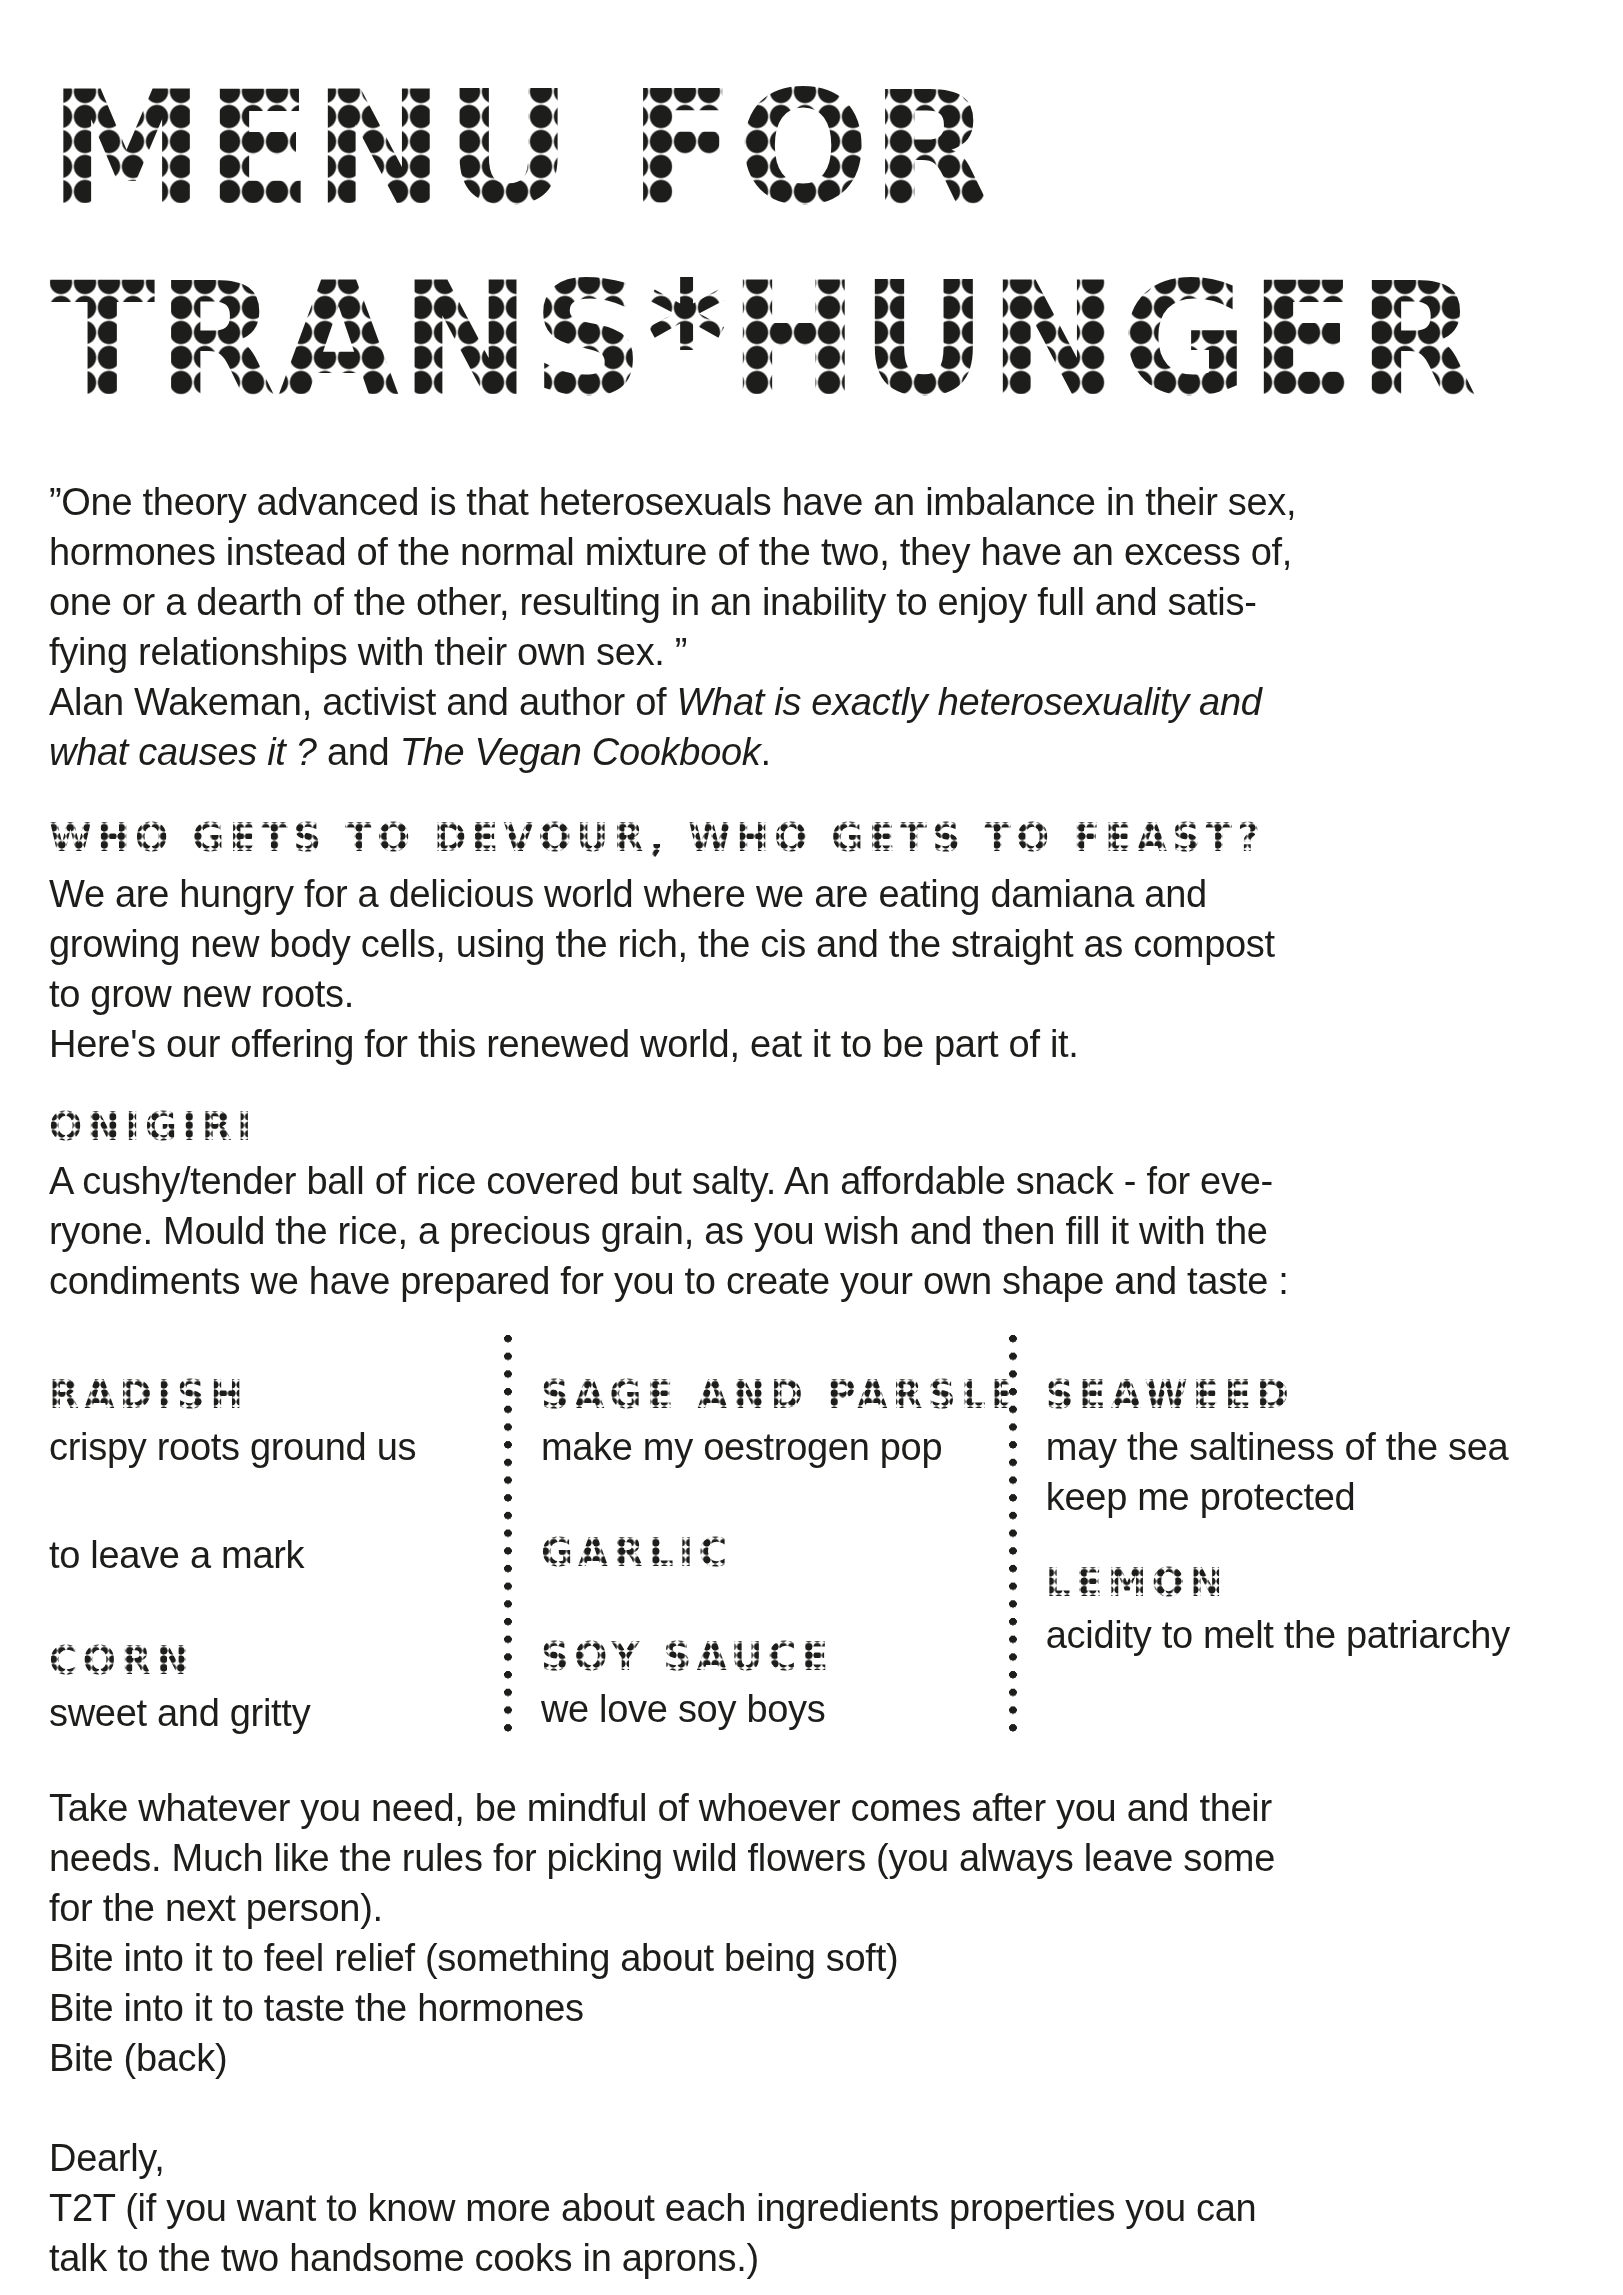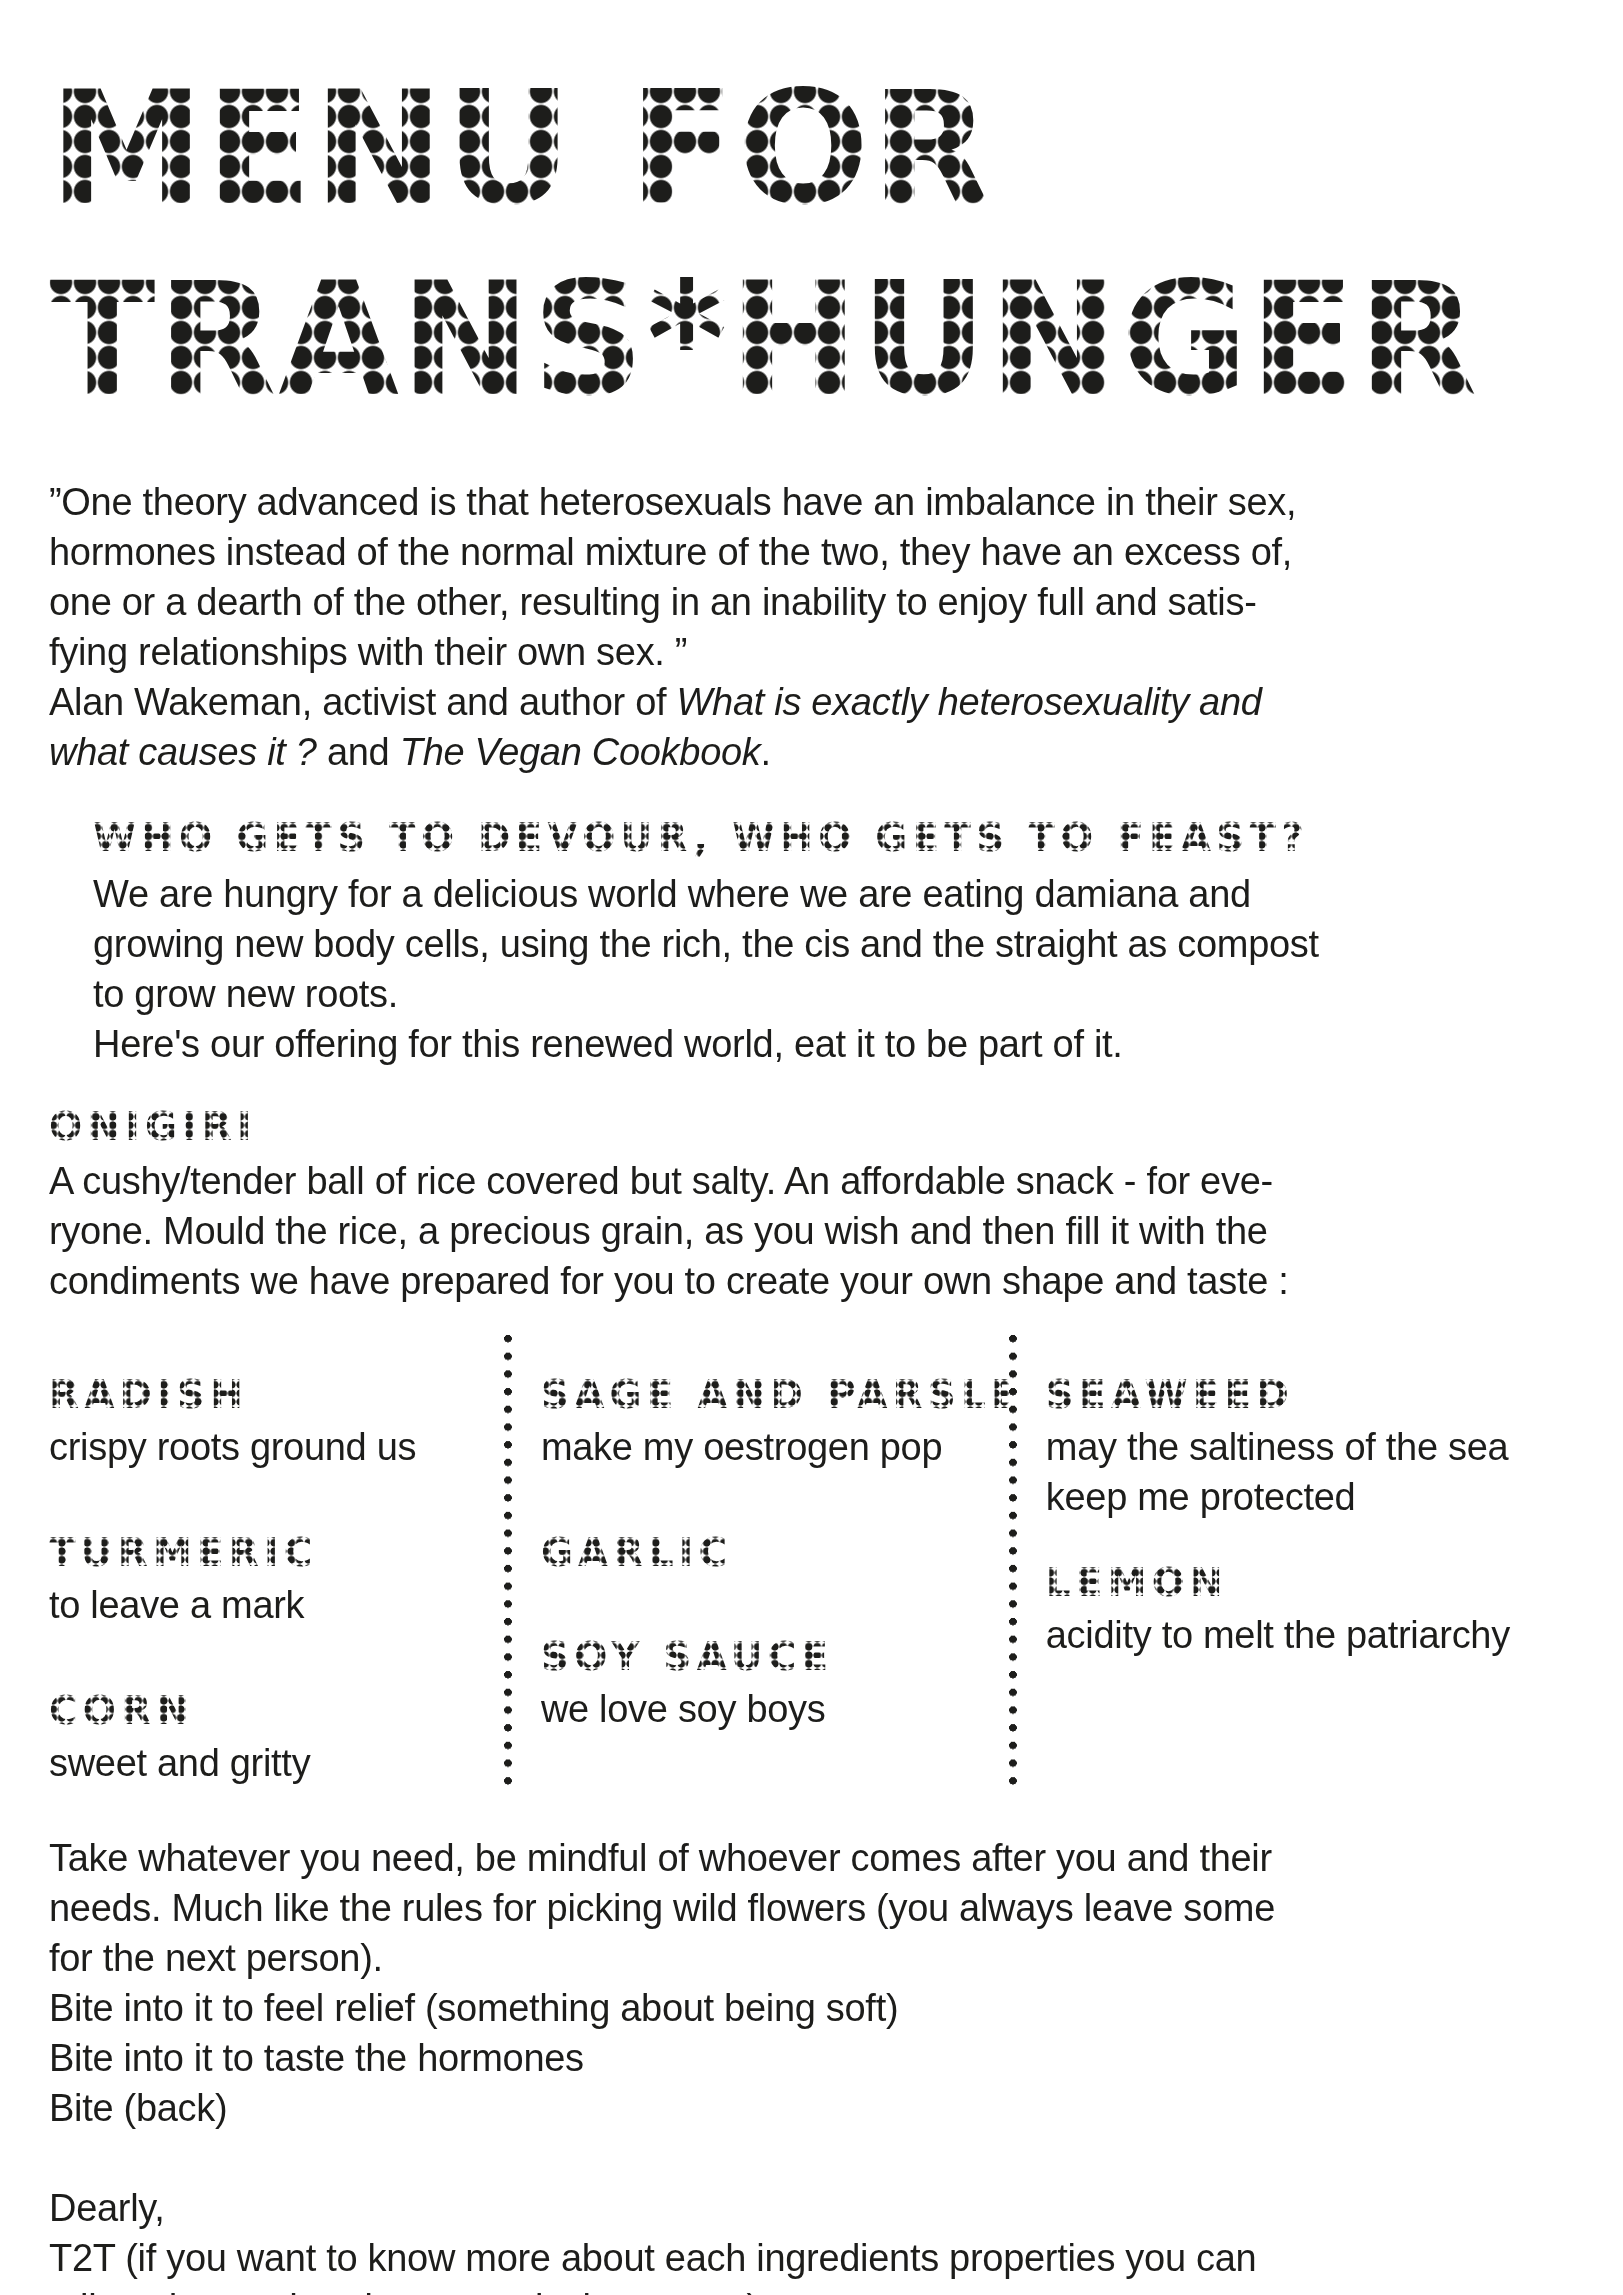--- a/index.html
+++ b/index.html
@@ -60,21 +60,21 @@
     margin: 0;
     font-size: 38px;
     line-height: 50px;
     letter-spacing: -0.3px;
   }
   .it { font-style: italic; }
 
   
   .title-block   { margin-bottom: 41px; }
   .quote-block   { margin-bottom: 0; }
-  .devour-block  { margin-top: 38px; margin-left: 44px; }
+  .devour-block  { margin-top: 38px; }
   .devour-block .dot-heading  { margin-bottom: 7.9px; }
   .onigiri-block { margin-top: 35px; }
   .onigiri-block .dot-heading { margin-bottom: 6.5px; }
 
   
   .grid {
     margin-top: 27.5px;
     display: flex;
     align-items: stretch;
     min-height: 390px;
@@ -132,21 +132,20 @@
 </section>
 
 <section class="grid">
 
   <div class="col col-1">
     <div class="ing-item">
       <h3 class="dot-heading">RADISH</h3>
       <p class="line">crispy roots ground us</p>
     </div>
     <div class="ing-item">
-      <h3 class="dot-heading">TURMERIC</h3>
       <p class="line">to leave a mark</p>
     </div>
     <div class="ing-item">
       <h3 class="dot-heading">CORN</h3>
       <p class="line">sweet and gritty</p>
     </div>
   </div>
 
   <div class="vdivider"></div>
 

